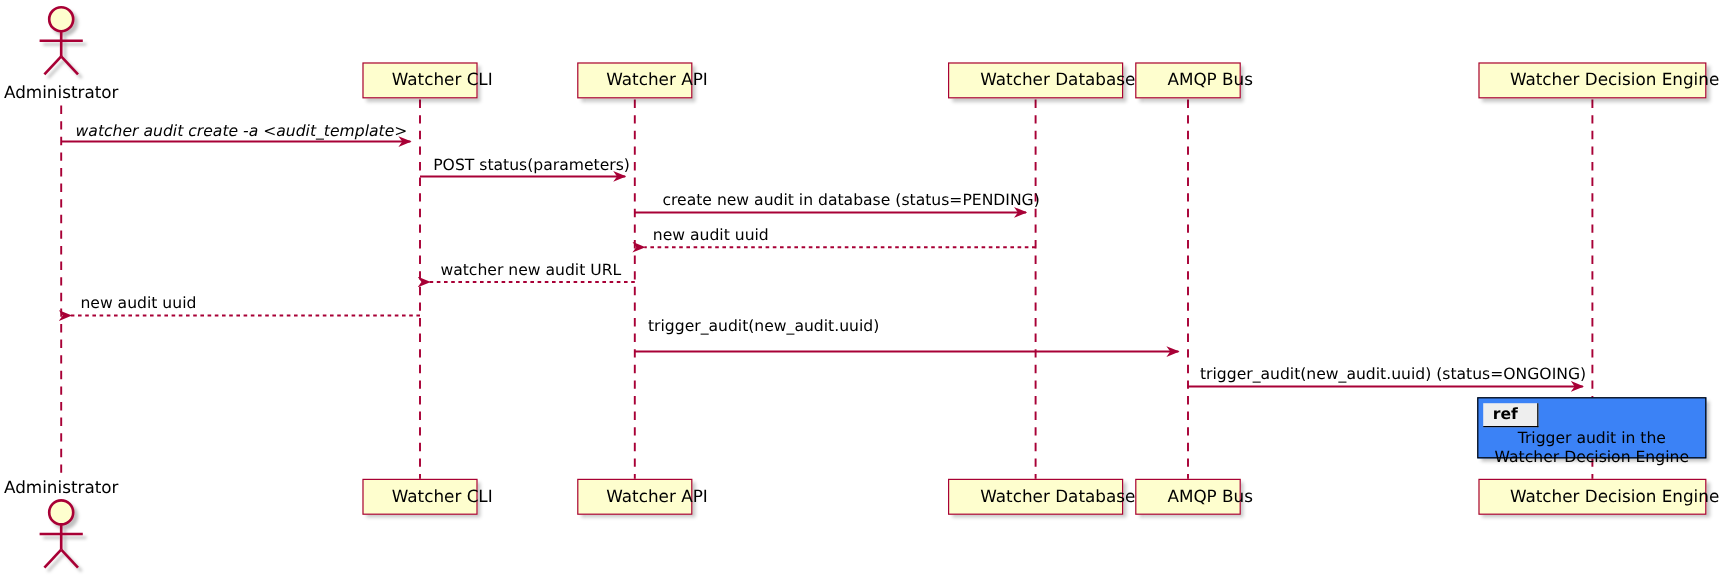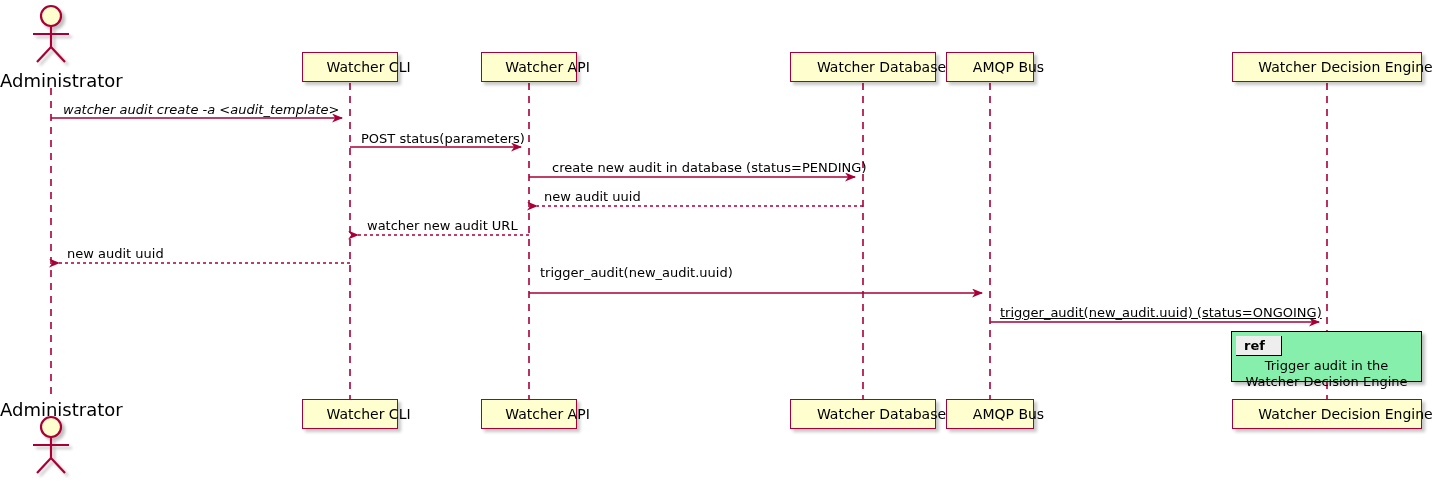--- a/index.html
+++ b/index.html
@@ -37,35 +37,35 @@
     align-items: center;
     justify-content: center;
     font-size: 14px;
     color: #000000;
     white-space: nowrap;
     line-height: 1;
     padding-left: 37px;
   }
   .actor-label {
     position: absolute;
-    font-size: 18px;
+    font-size: 14px;
     color: #000000;
     white-space: nowrap;
     text-align: center;
   }
   .msg-label {
     position: absolute;
     font-size: 13px;
     color: #000000;
     white-space: nowrap;
     line-height: 1;
   }
   .ref-box {
     position: absolute;
-    background: #86efac;
+    background: #3b82f6;
     border: 1.5px solid #000000;
     box-sizing: border-box;
     box-shadow: 3px 3px 3px rgba(0,0,0,0.25);
   }
   .ref-tab {
     position: absolute;
     left: 4px;
     top: 4px;
     height: 19px;
     background: #EEEEEE;
@@ -198,21 +198,21 @@
   </div>
   <div class="msg-label" style="left:367px; top:219px;">
     <span>watcher new audit URL</span>
   </div>
   <div class="msg-label" style="left:67px; top:247px;">
     <span>new audit uuid</span>
   </div>
   <div class="msg-label" style="left:540px; top:266px;">
     <span>trigger_audit(new_audit.uuid)</span>
   </div>
-  <div class="msg-label" style="left:1000px; top:306px;text-decoration:underline;">
+  <div class="msg-label" style="left:1000px; top:306px;">
     <span>trigger_audit(new_audit.uuid) (status=ONGOING)</span>
   </div>
 
   <div class="ref-box" style="left:1231px; top:331px; width:191px; height:51px;">
     <div class="ref-tab">
       <span>ref</span>
     </div>
     <div class="ref-body">
       <div>Trigger audit in the</div>
       <div>Watcher Decision Engine</div>

